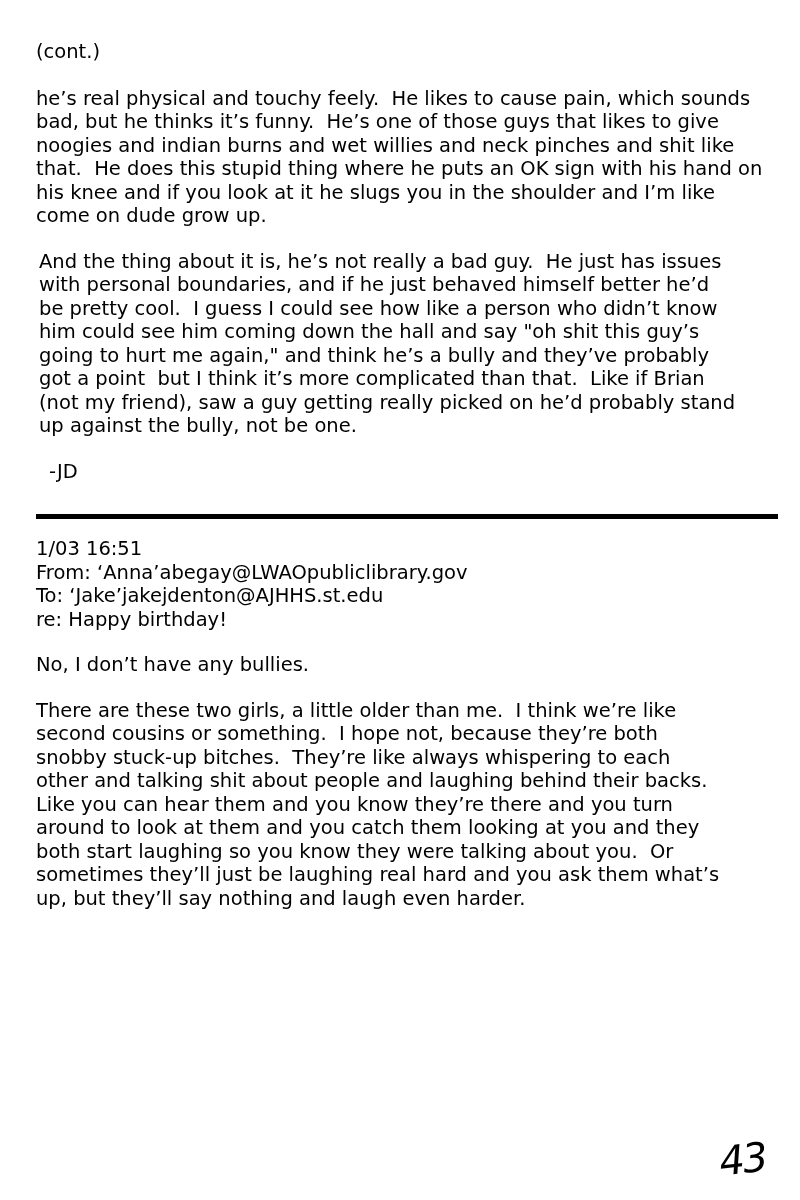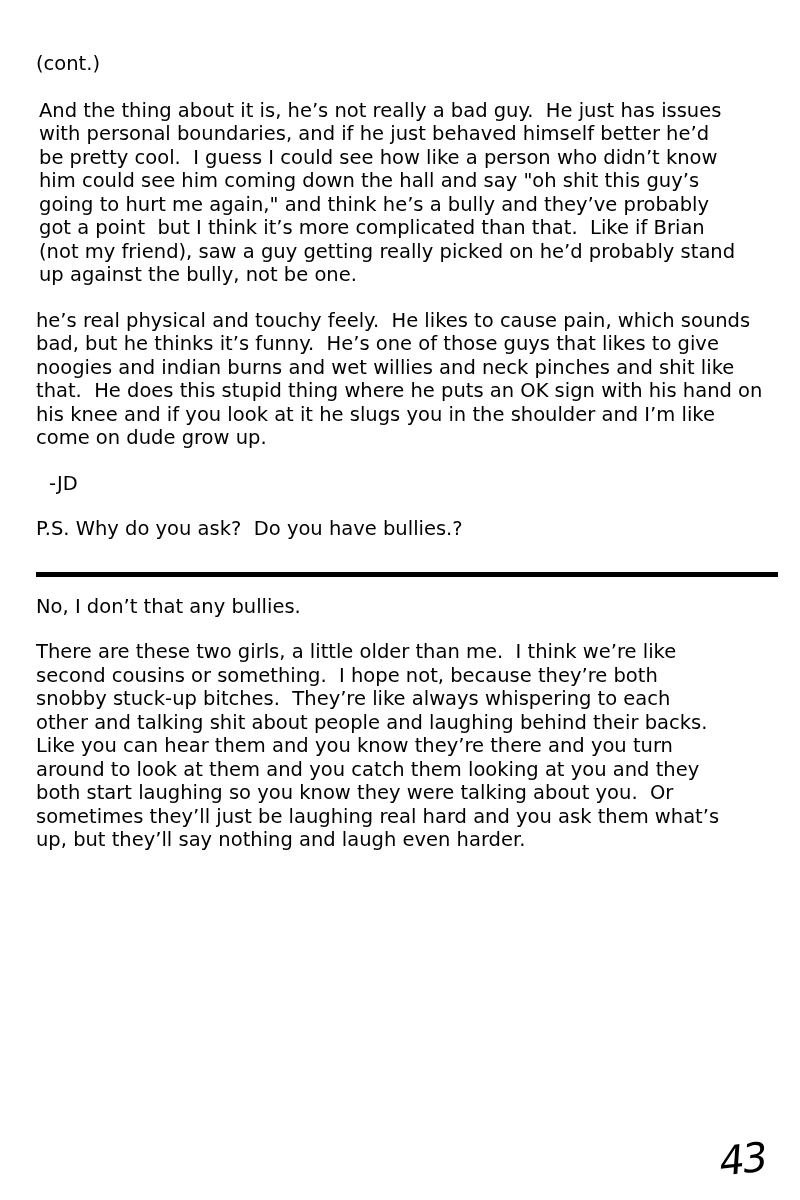--- a/index.html
+++ b/index.html
@@ -15,21 +15,21 @@
     color: #000000;
     overflow: hidden;
   }
   .page {
     position: absolute;
     left: 0;
     top: 0;
     width: 800px;
     height: 1200px;
     box-sizing: border-box;
-    padding: 52px 24px 0 36px;
+    padding: 40px 24px 0 36px;
   }
   .block {
     margin: 0 0 22px 0;
   }
   .para {
     font-size: 19.5px;
     line-height: 23.5px;
     letter-spacing: 0px;
     white-space: pre-wrap;
     margin: 0;
@@ -71,51 +71,52 @@
     color: #000000;
   }
 </style>
 </head>
 <body>
 
 <div class="page">
 
   <div class="cont">(cont.)</div>
 
+  <div class="block">
+    <p class="para">he’s real physical and touchy feely.  He likes to cause pain, which sounds
+bad, but he thinks it’s funny.  He’s one of those guys that likes to give
+noogies and indian burns and wet willies and neck pinches and shit like
+that.  He does this stupid thing where he puts an OK sign with his hand on
+his knee and if you look at it he slugs you in the shoulder and I’m like
+come on dude grow up.</p>
+  </div>
+
   <div class="block indent-1">
     <p class="para">And the thing about it is, he’s not really a bad guy.  He just has issues
 with personal boundaries, and if he just behaved himself better he’d
 be pretty cool.  I guess I could see how like a person who didn’t know
 him could see him coming down the hall and say "oh shit this guy’s
 going to hurt me again," and think he’s a bully and they’ve probably
 got a point  but I think it’s more complicated than that.  Like if Brian
 (not my friend), saw a guy getting really picked on he’d probably stand
 up against the bully, not be one.</p>
   </div>
 
-  <div class="block">
-    <p class="para">he’s real physical and touchy feely.  He likes to cause pain, which sounds
-bad, but he thinks it’s funny.  He’s one of those guys that likes to give
-noogies and indian burns and wet willies and neck pinches and shit like
-that.  He does this stupid thing where he puts an OK sign with his hand on
-his knee and if you look at it he slugs you in the shoulder and I’m like
-come on dude grow up.</p>
-  </div>
-
   <div class="sig">-JD</div>
 
-  <div class="block">
-    <p class="para">P.S. Why do you ask?  Do you have bullies.?</p>
-  </div>
 
   <div class="divider"></div>
 
+  <div class="headerblock">1/03 16:51
+From: ‘Anna’abegay@LWAOpubliclibrary.gov
+To: ‘Jake’jakejdenton@AJHHS.st.edu
+re: Happy birthday!</div>
 
   <div class="block">
-    <p class="para">No, I don’t that any bullies.</p>
+    <p class="para">No, I don’t have any bullies.</p>
   </div>
 
   <div class="block">
     <p class="para">There are these two girls, a little older than me.  I think we’re like
 second cousins or something.  I hope not, because they’re both
 snobby stuck-up bitches.  They’re like always whispering to each
 other and talking shit about people and laughing behind their backs.
 Like you can hear them and you know they’re there and you turn
 around to look at them and you catch them looking at you and they
 both start laughing so you know they were talking about you.  Or

